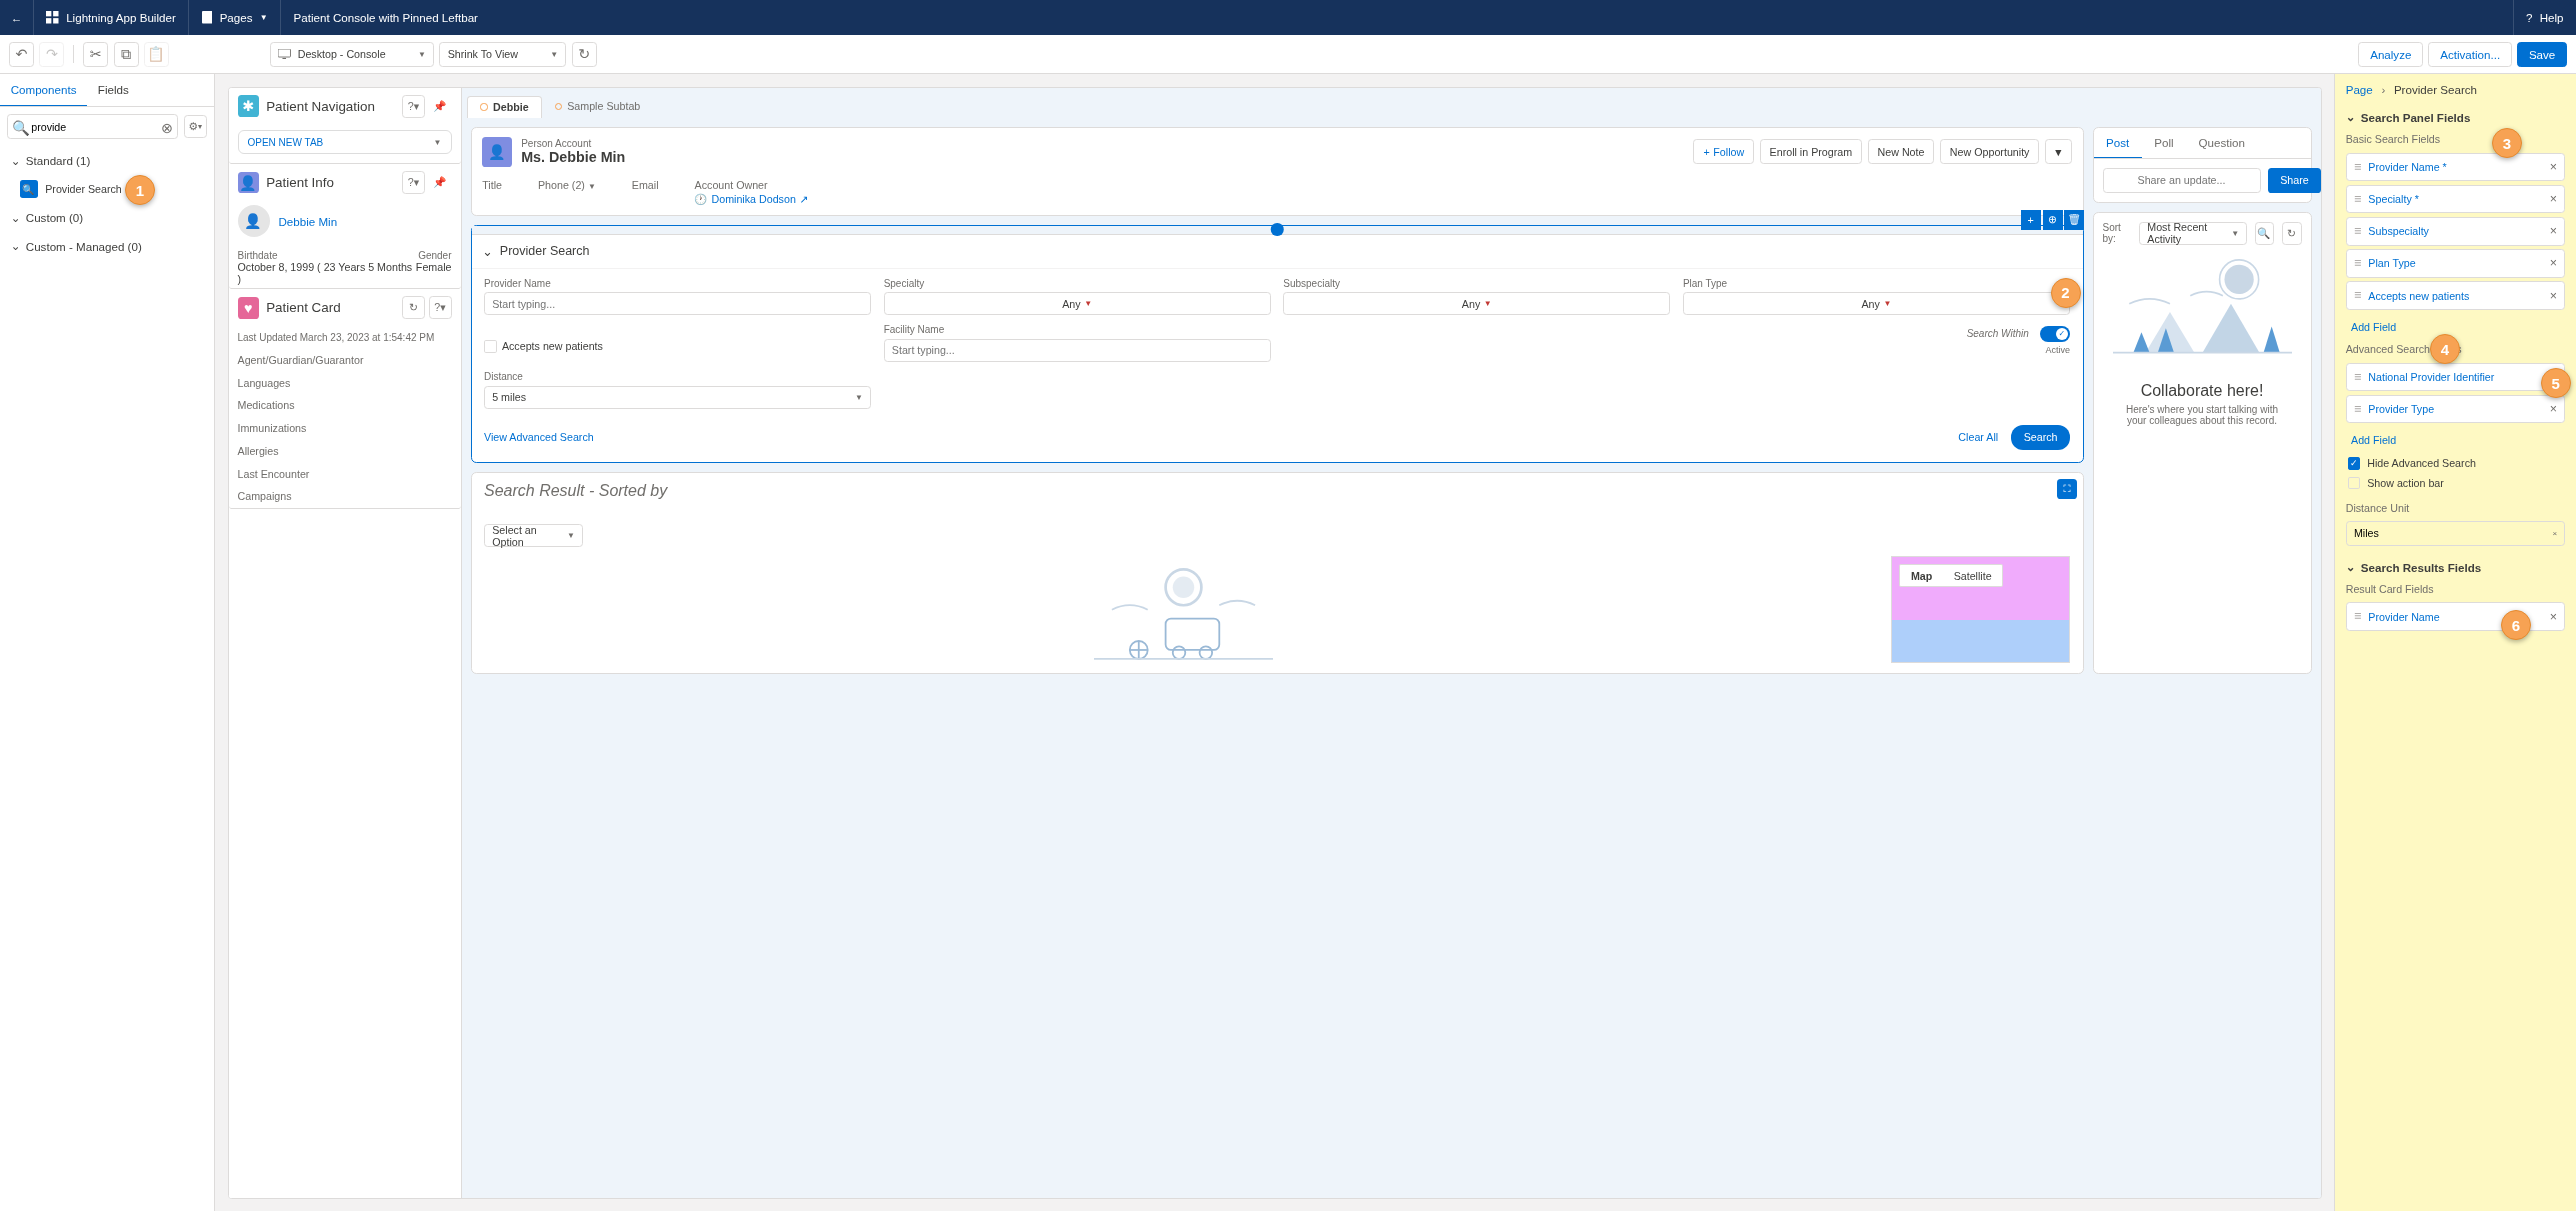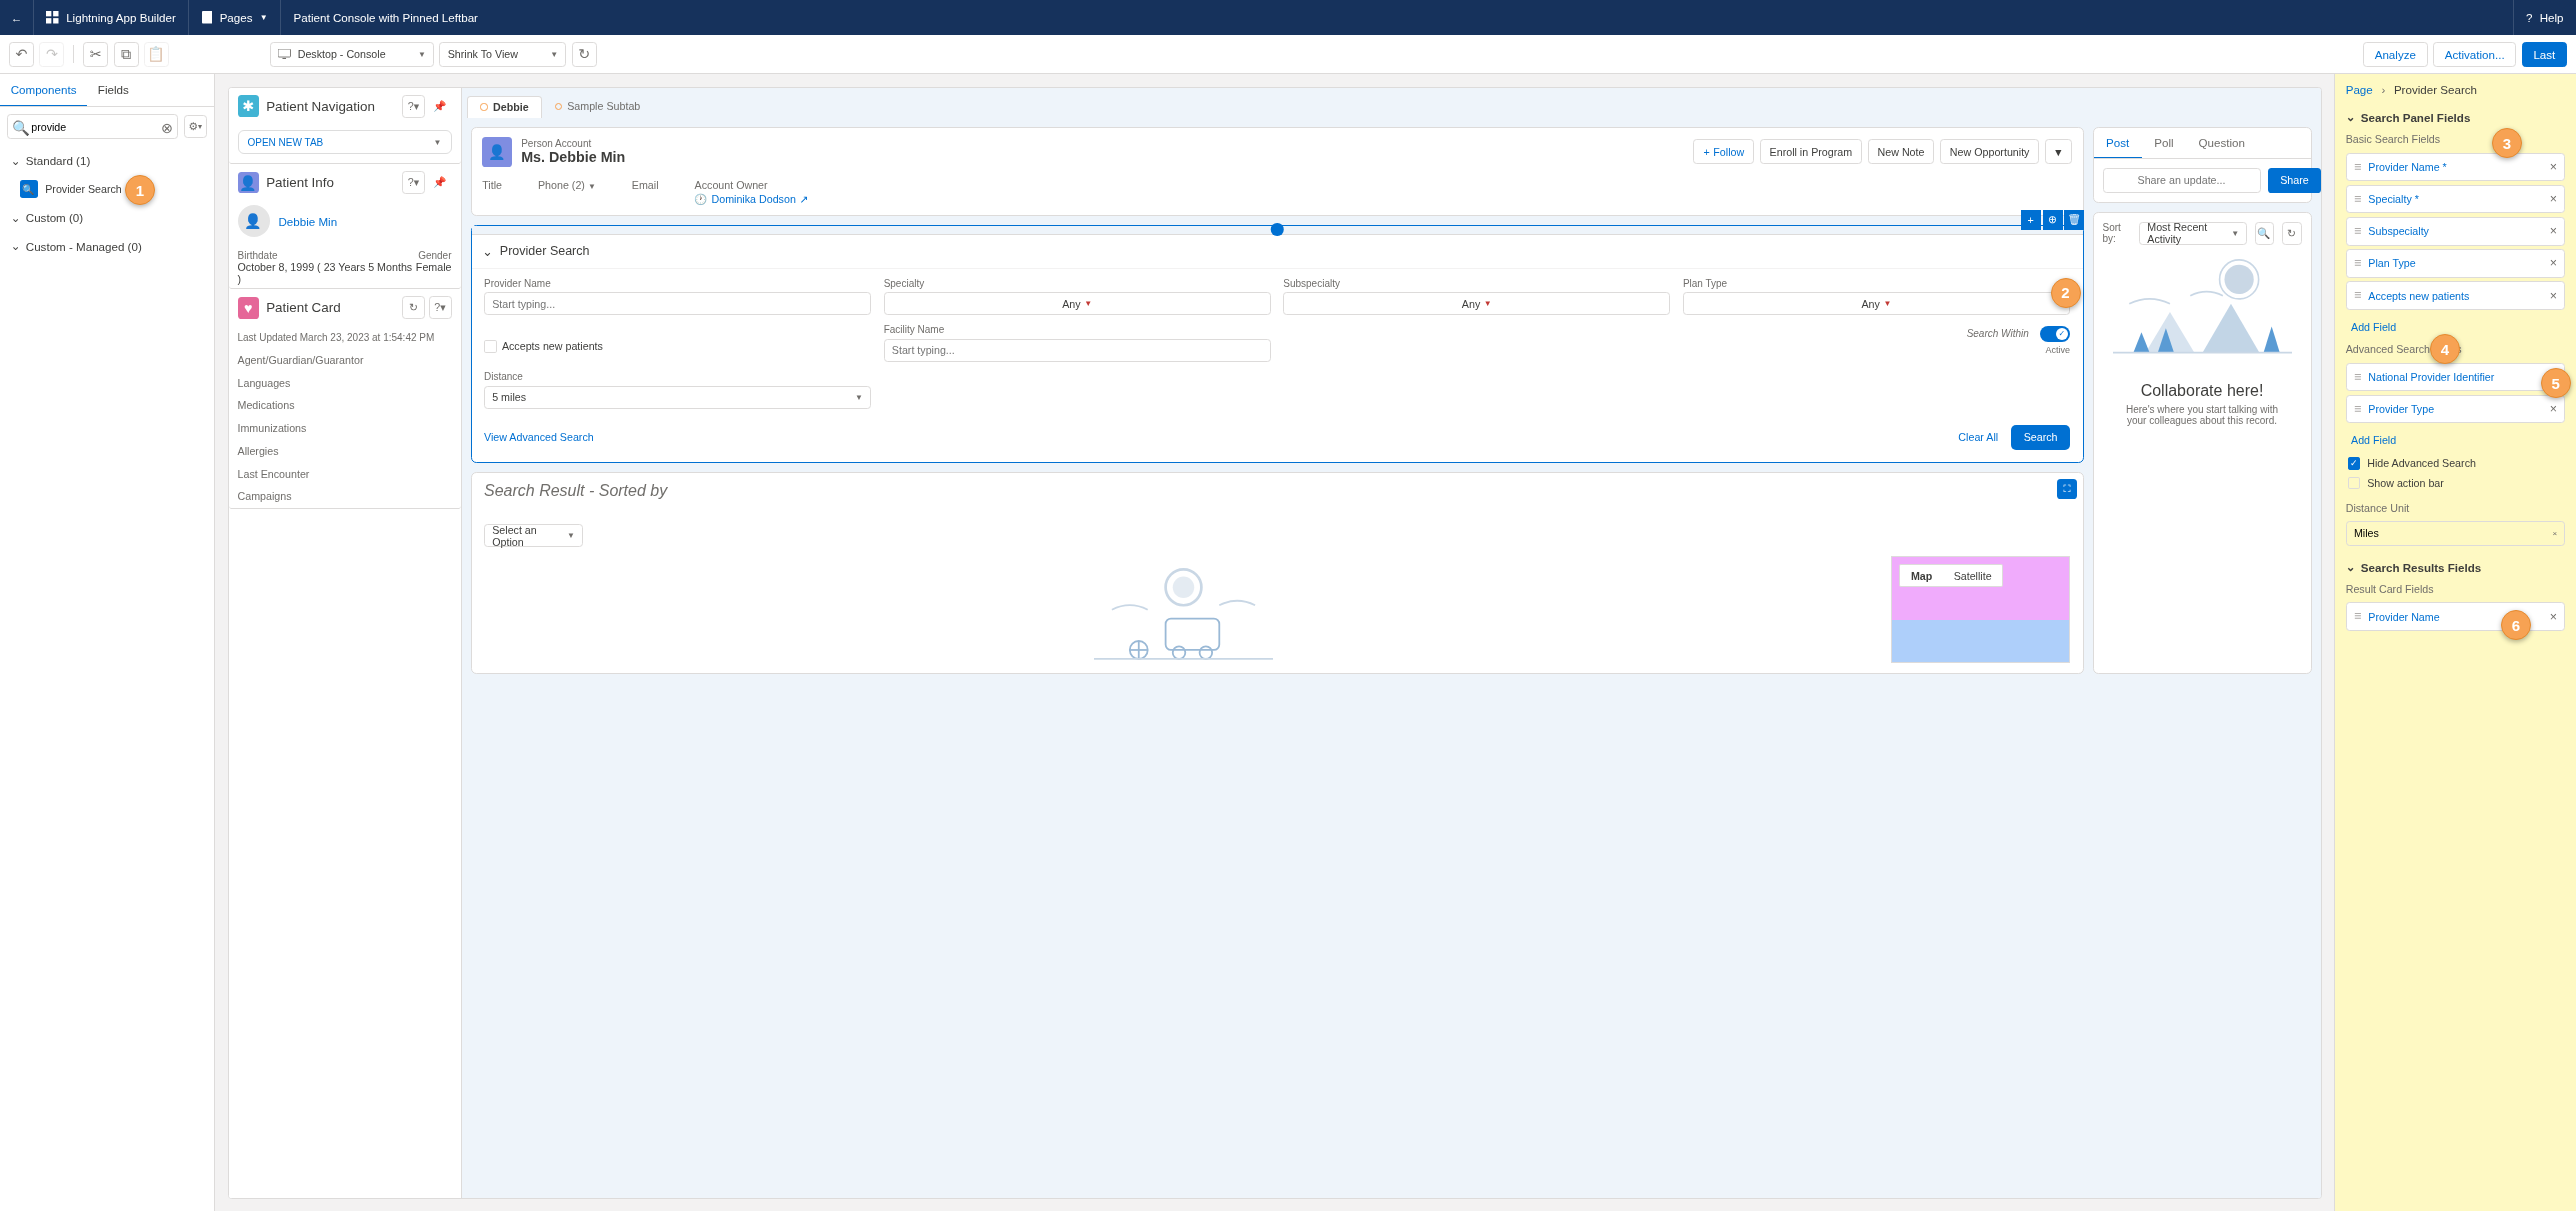--- a/index.html
+++ b/index.html
@@ -90,21 +90,21 @@
 .ps-head .actions .ab { width:20px; height:20px; background:#0070d2; color:#fff; display:flex; align-items:center; justify-content:center; font-size:10.7px; cursor:pointer;}
 .ps-body { padding:9px 12.5px; display:grid; grid-template-columns: repeat(4, 1fr); gap:9px 12.5px; align-items:start;}
 .field-lbl { font-size:10px; color:#706e6b; margin-bottom:3.6px;}
 .text-input { width:100%; height:23px; border:0.9px solid #dddbda; border-radius:3.6px; padding:0 7.2px; font-size:10.7px;}
 .any-sel { width:100%; height:23px; border:0.9px solid #dddbda; border-radius:3.6px; padding:0 7.2px; font-size:10.7px; display:flex; align-items:center; justify-content:center; gap:3.6px; color:#3e3e3c;}
 .checkbox-field { display:flex; align-items:flex-start; gap:5.4px; font-size:10.7px; color:#3e3e3c;}
 .toggle { width:30px; height:16px; background:#0070d2; border-radius:8px; position:relative;}
 .toggle .knob { position:absolute; right:1.8px; top:1.8px; width:12.5px; height:12.5px; background:#fff; border-radius:50%; display:flex; align-items:center; justify-content:center; color:#0070d2; font-size:8px;}
 .ps-foot { display:flex; justify-content:space-between; padding:7.2px 12.5px 12.5px; align-items:center;}
 .link-btn { color:#0070d2; font-size:10.7px; cursor:pointer;}
-.ps-foot .search-btn { height:25px; background:#0070d2; color:#fff; border:none; border-radius:5px; padding:0 12.5px; font-size:10.7px; cursor:pointer;}
+.ps-foot .search-btn { height:25px; background:#0070d2; color:#fff; border:none; border-radius:12px; padding:0 12.5px; font-size:10.7px; cursor:pointer;}
 .ps-foot .clear-btn { color:#0070d2; font-size:10.7px; margin-right:9px; cursor:pointer;}
 
 .results { background:#fff; border:0.9px solid #dddbda; border-radius:5.4px; padding:9px 12.5px;}
 .results-head { font-size:16px; color:#706e6b; margin-bottom:24px;font-style:italic;}
 .results-body { display:flex; gap:9px; align-items:flex-start;}
 .results .illus { flex:1; min-height:107px; display:flex; align-items:center; justify-content:center; color:#c9d7e5;}
 .map-box { width:179px; height:107px; background:#f0abfc; position:relative; border:0.9px solid #dddbda;}
 .map-tabs { position:absolute; top:7.2px; left:7.2px; display:flex; background:#fff; border:0.9px solid #dddbda; border-radius:1.8px; overflow:hidden;}
 .map-tabs .mt { padding:4.5px 10.7px; font-size:10.7px; color:#3e3e3c; cursor:pointer;}
 .map-tabs .mt.active { font-weight:700;}
@@ -203,21 +203,21 @@
   </div>
   <div class="select-btn">
     <span>Shrink To View</span>
     <span style="width:18px;"></span>
       <span class="chev">▼</span>
   </div>
   <div class="icon-btn">↻</div>
   <div class="spacer"></div>
   <div class="btn">Analyze</div>
   <div class="btn">Activation...</div>
-  <div class="btn btn-brand">Last</div>
+  <div class="btn btn-brand">Save</div>
 </div>
 
 <div class="main">
 
   <div class="col-left">
     <div class="left-tabs">
       <div class="tab active">Components</div>
       <div class="tab">Fields</div>
     </div>
     <div class="left-search-row">

